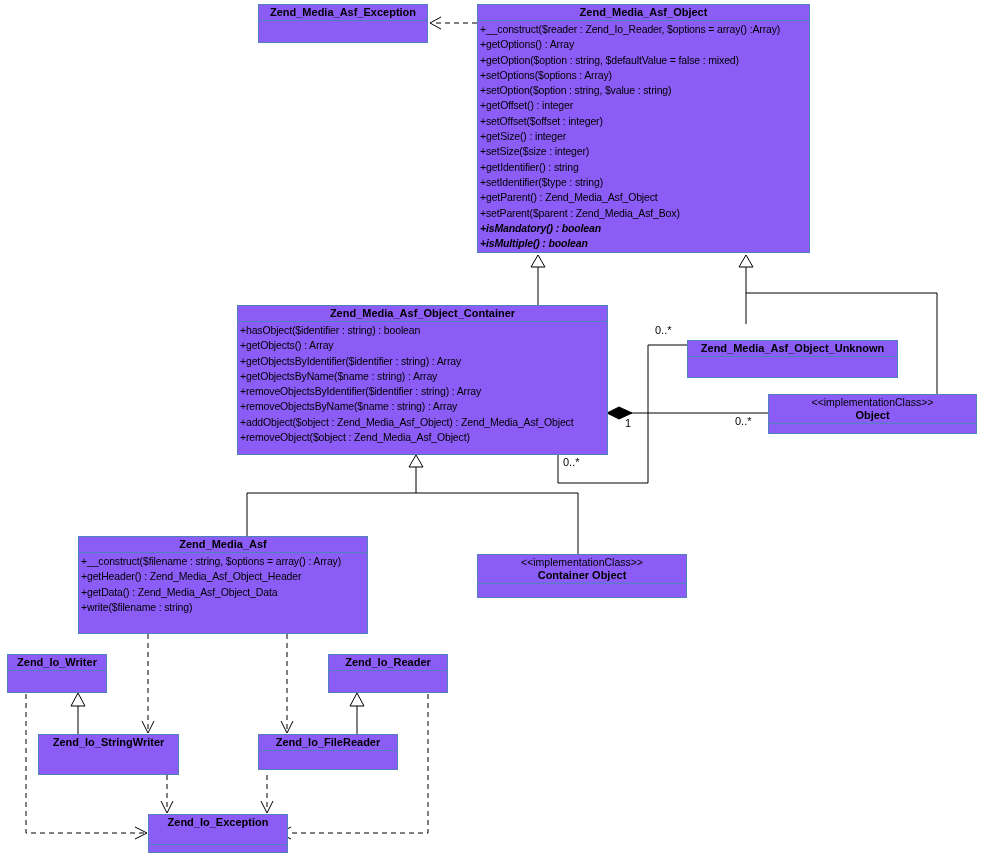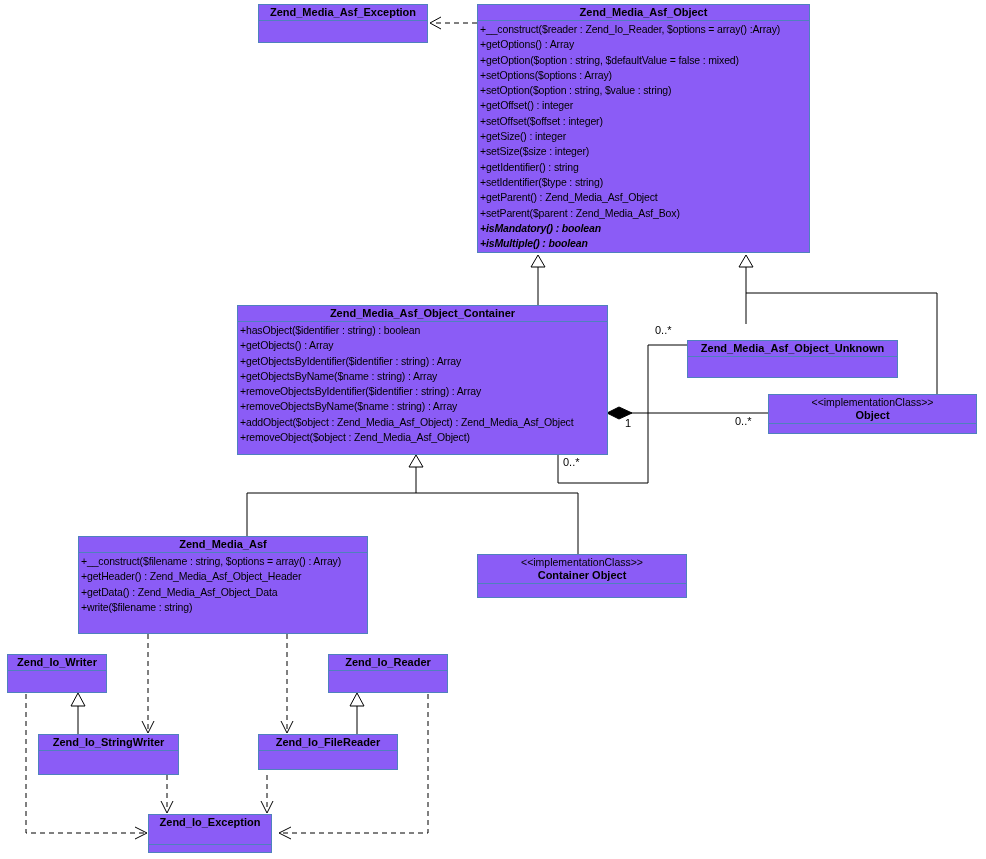--- a/index.html
+++ b/index.html
@@ -181,31 +181,31 @@
   <div class="uml-class" style="left:7px; top:654px; width:100px; height:39px;">
     <div class="uml-title">Zend_Io_Writer</div>
     <div class="uml-empty"></div>
   </div>
 
   <div class="uml-class" style="left:328px; top:654px; width:120px; height:39px;">
     <div class="uml-title">Zend_Io_Reader</div>
     <div class="uml-empty"></div>
   </div>
 
-  <div class="uml-class" style="left:38px; top:734px; width:141px; height:41px;">
+  <div class="uml-class" style="left:38px; top:734px; width:141px; height:41px;align-items:center;">
     <div class="uml-title">Zend_Io_StringWriter</div>
     <div class="uml-empty"></div>
   </div>
 
   <div class="uml-class" style="left:258px; top:734px; width:140px; height:36px;">
     <div class="uml-title">Zend_Io_FileReader</div>
     <div class="uml-empty"></div>
   </div>
 
-  <div class="uml-class" style="left:148px; top:814px; width:124px; height:39px;gap:14px;">
+  <div class="uml-class" style="left:148px; top:814px; width:140px; height:39px;gap:14px;">
     <div class="uml-title">Zend_Io_Exception</div>
     <div class="uml-empty"></div>
   </div>
 
   <div class="mult" style="left:655px; top:325px;">0..*</div>
   <div class="mult" style="left:563px; top:457px;">0..*</div>
   <div class="mult" style="left:735px; top:416px;">0..*</div>
   <div class="mult" style="left:625px; top:418px;">1</div>
 
 </div>

